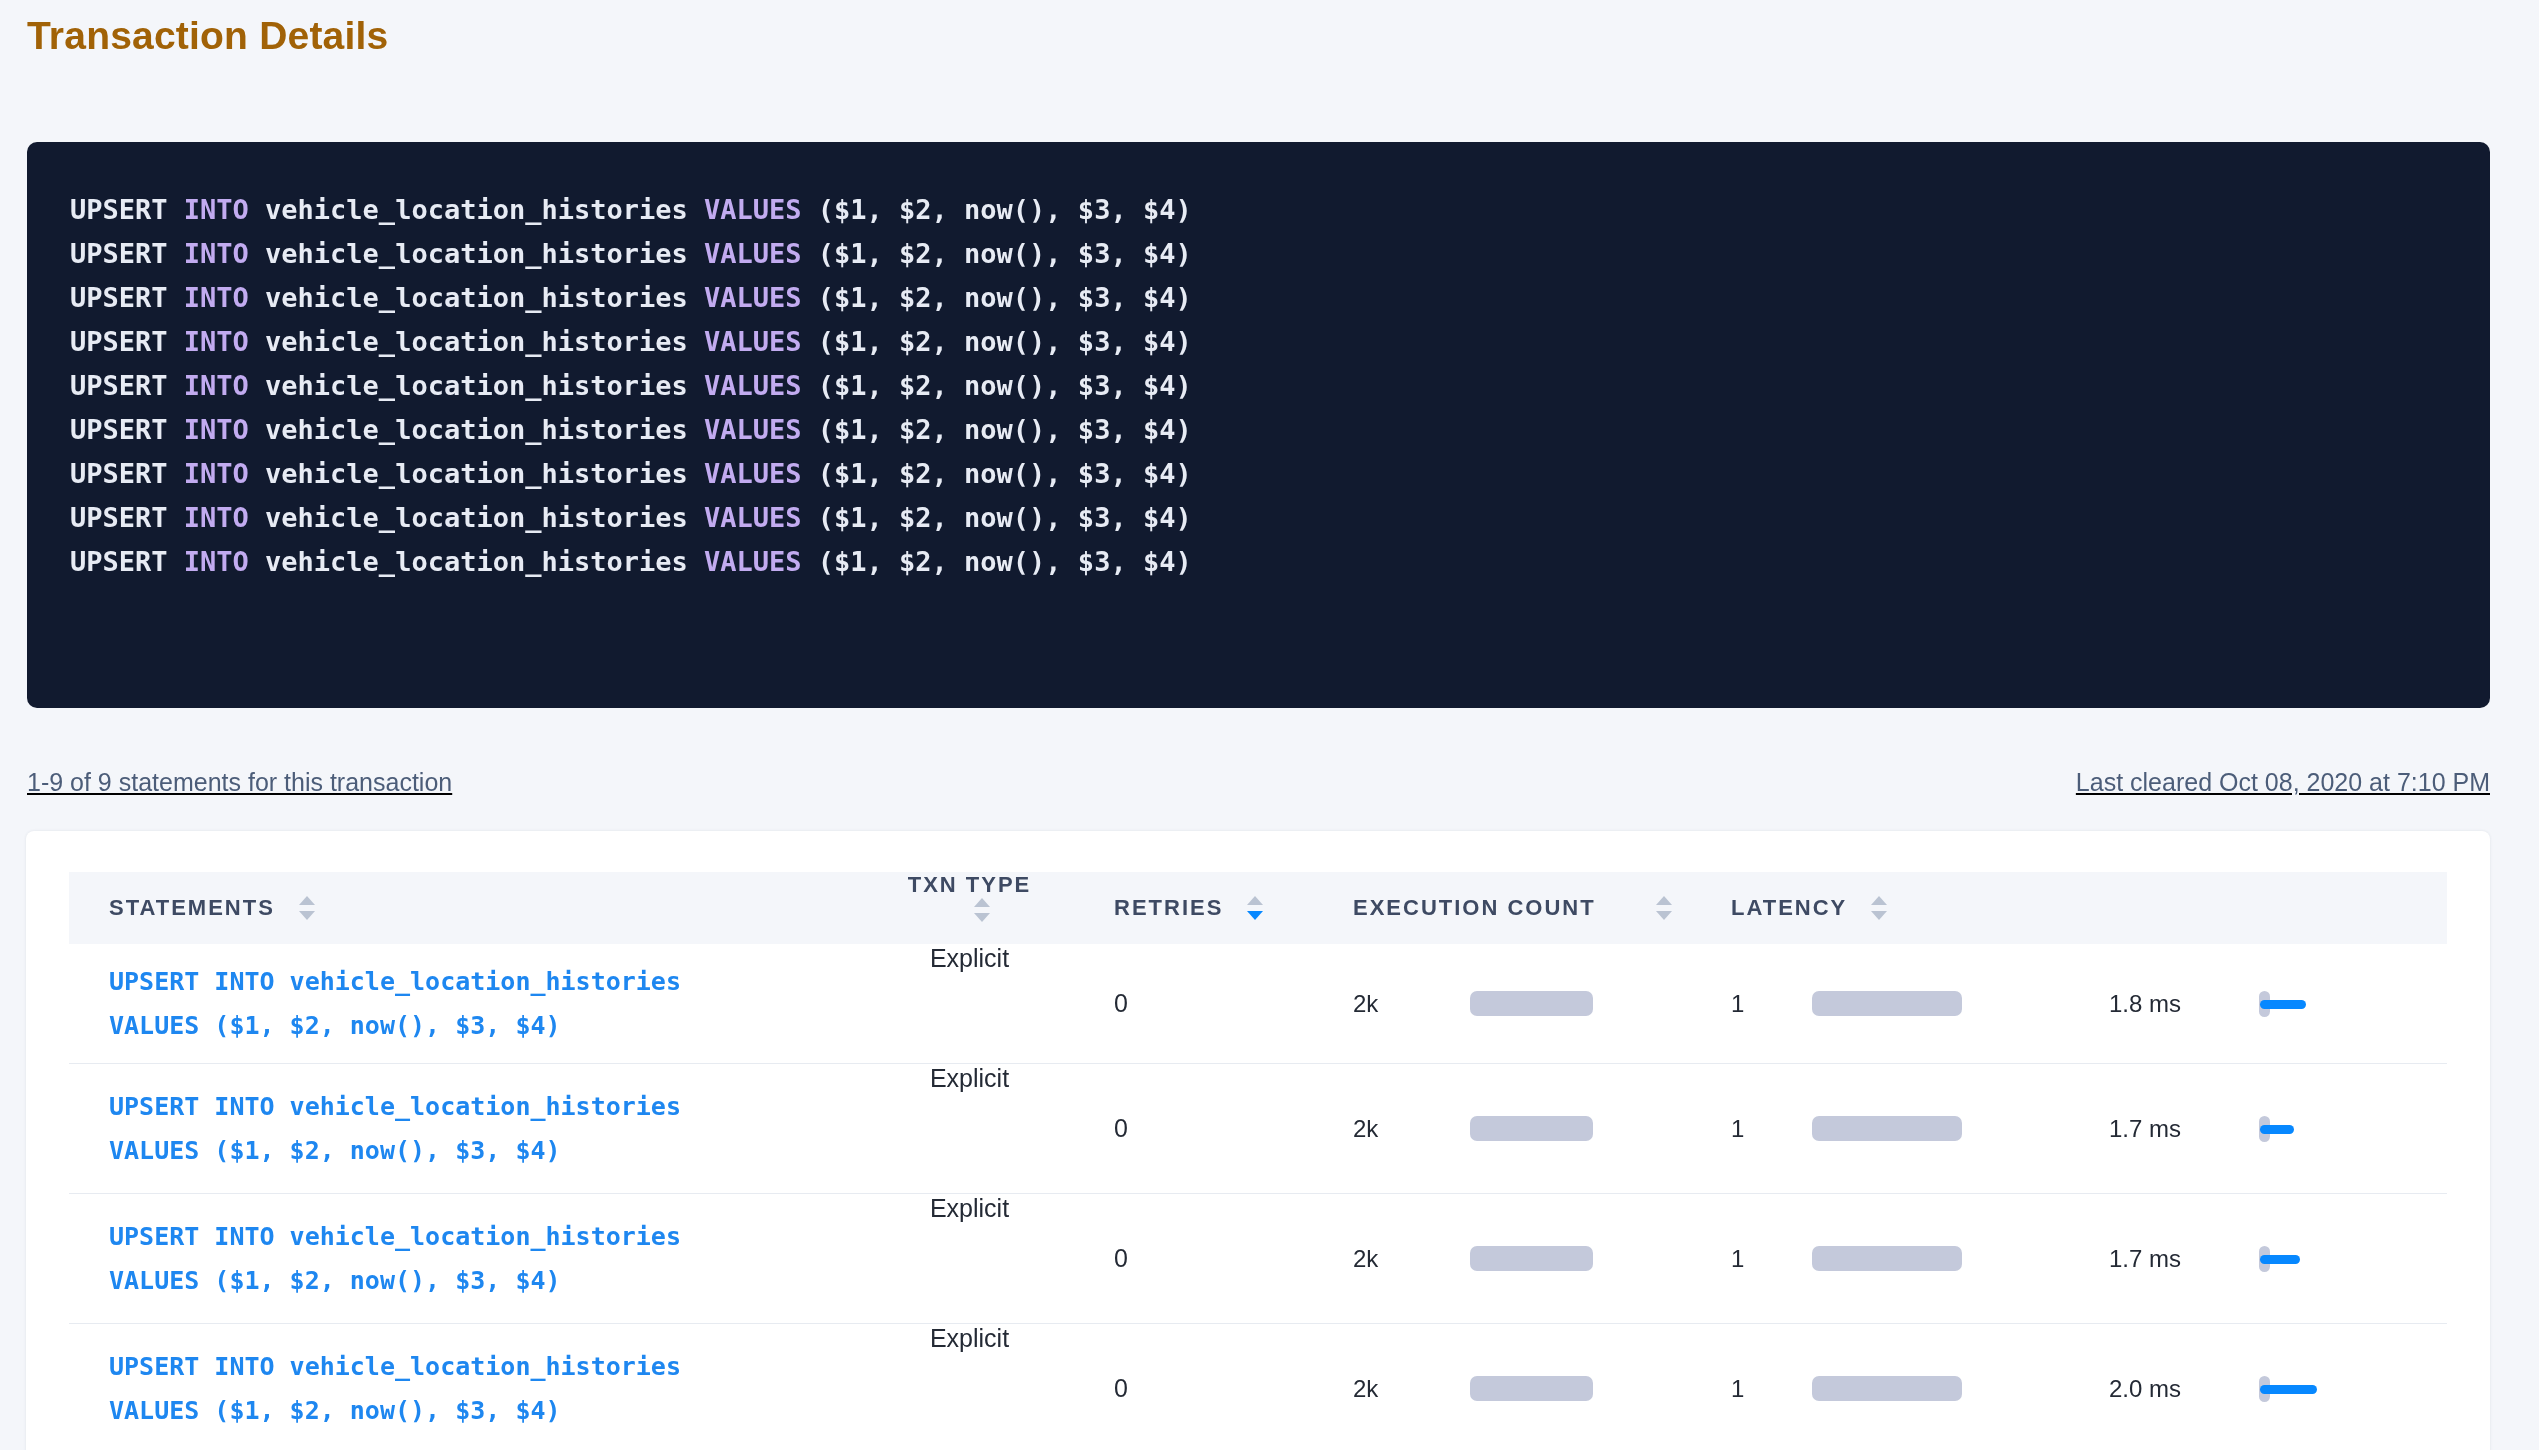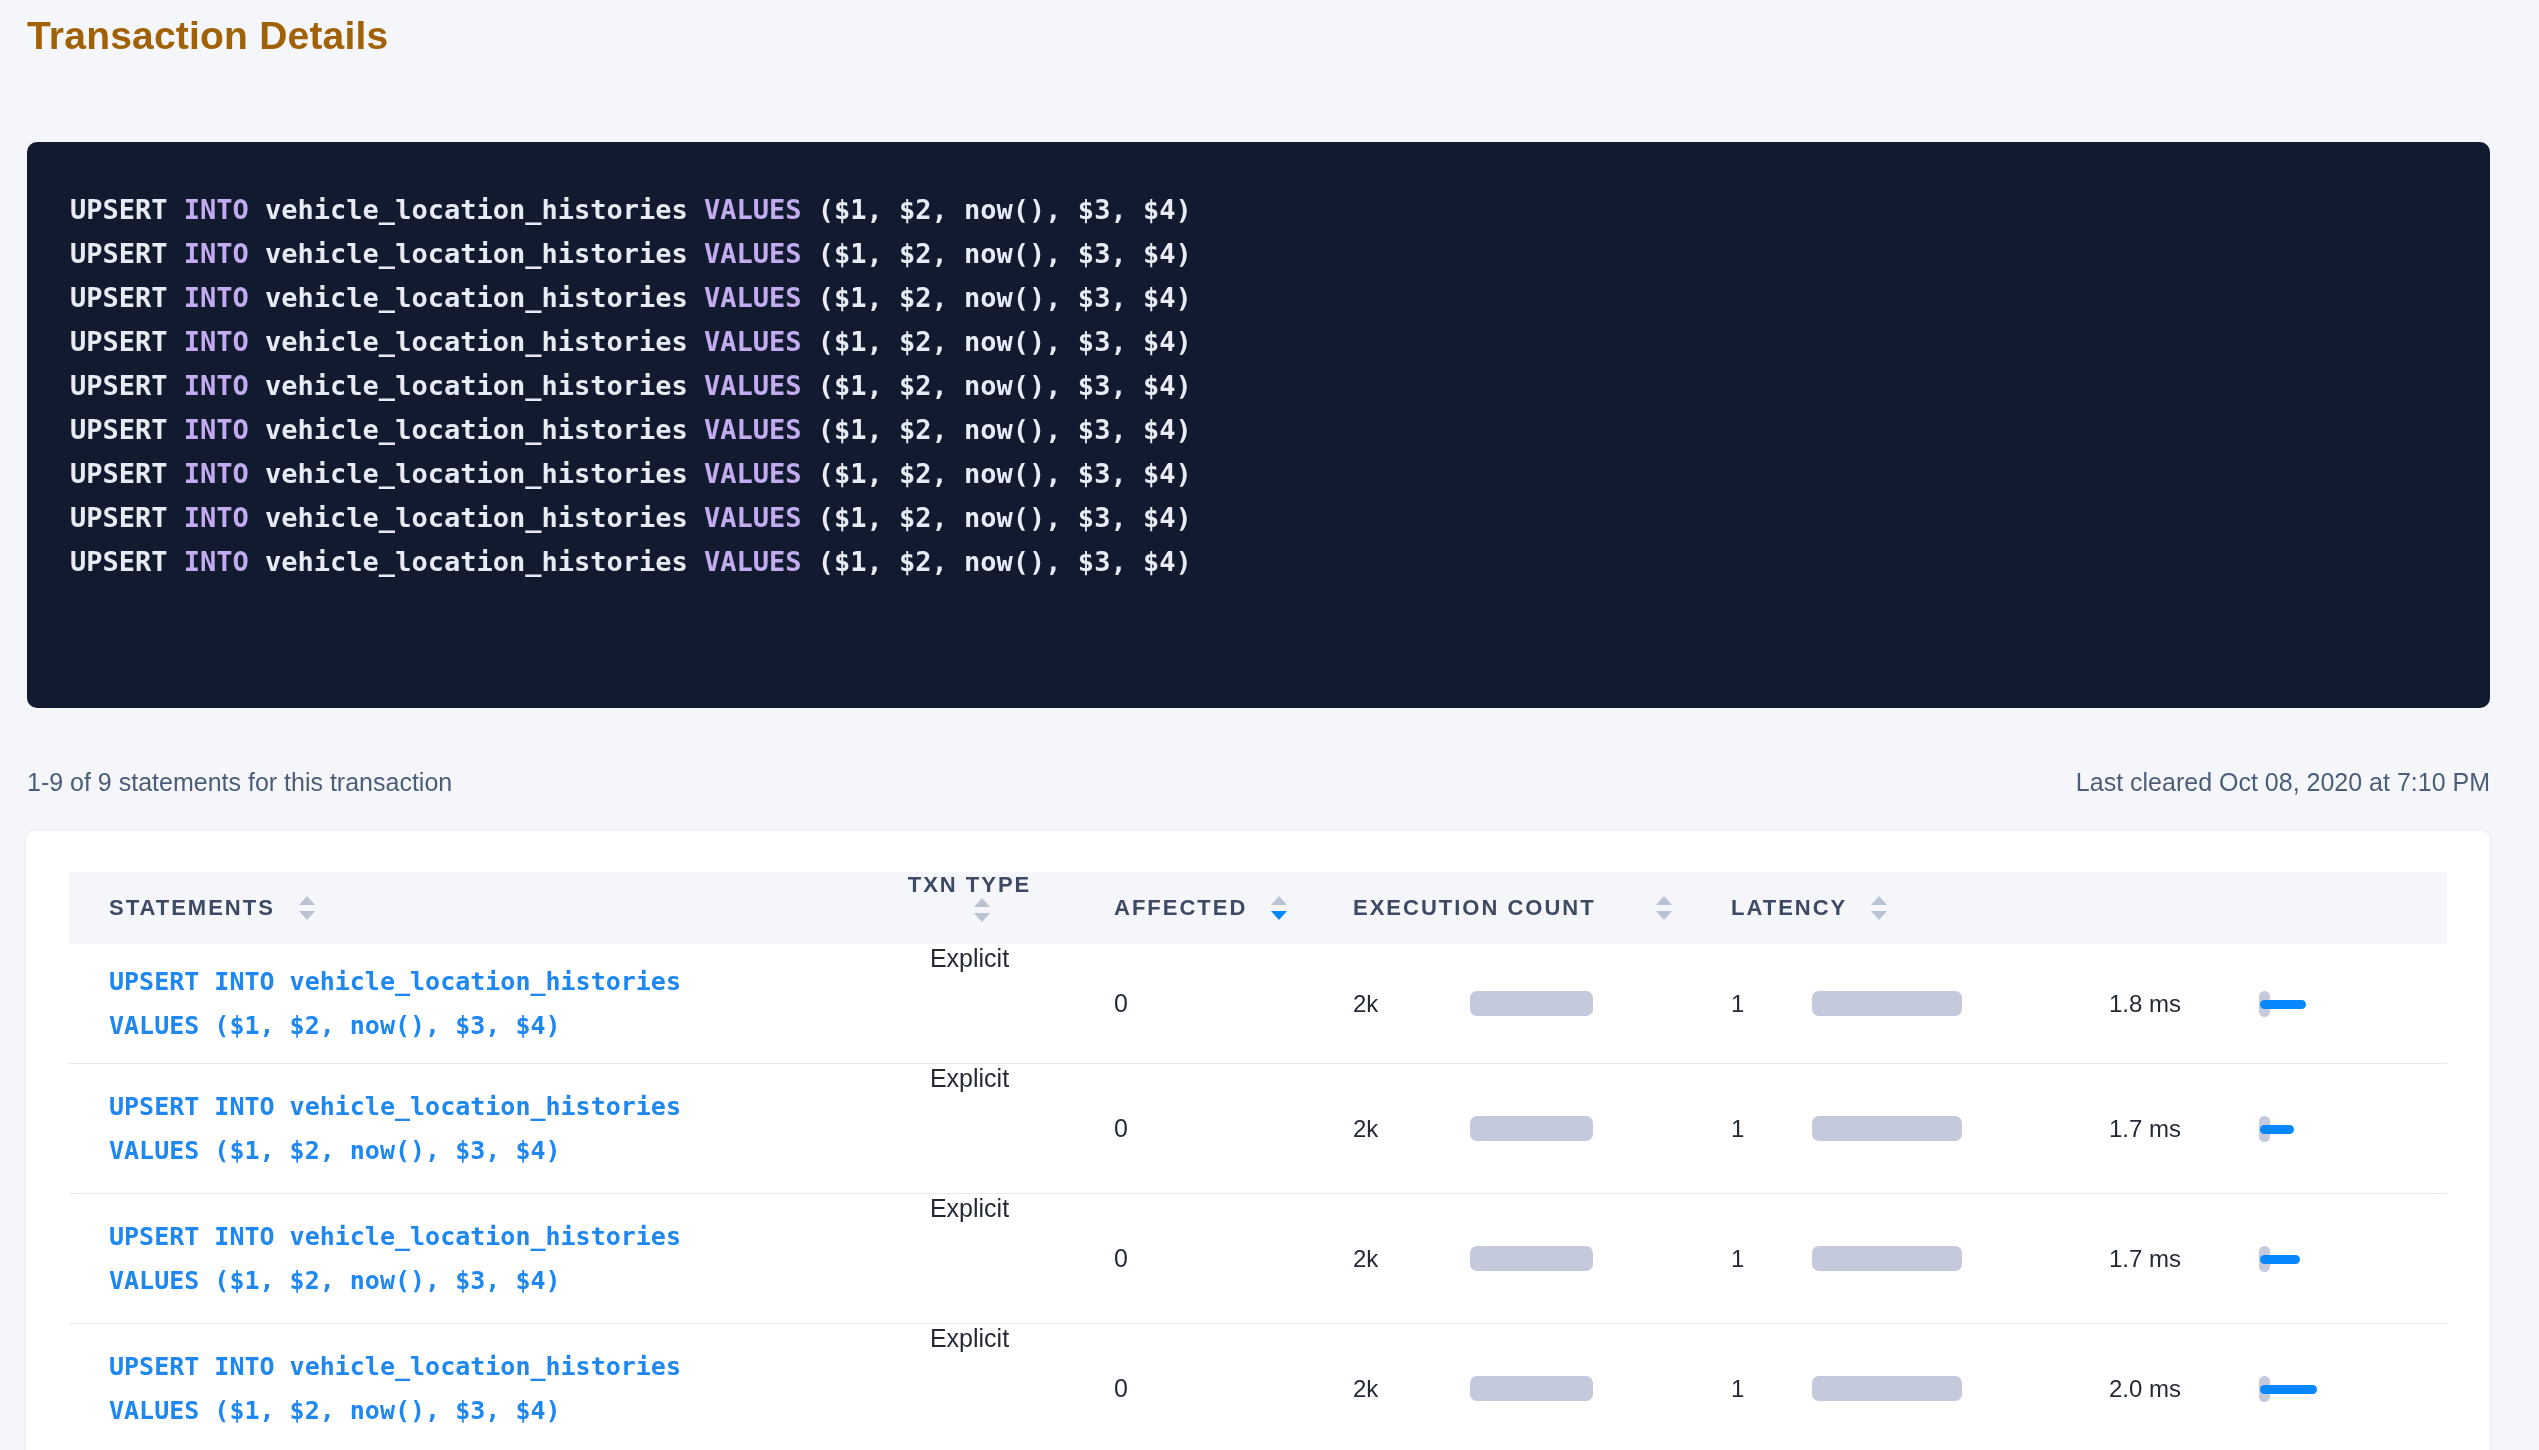--- a/index.html
+++ b/index.html
@@ -41,20 +41,21 @@
   .tok-plain   { color: #e7ebf4; }
   .tok-keyword { color: #c2abf0; }
 
   
   .meta-row {
     position: absolute;
     left: 27px; right: 49px; top: 768px;
     display: flex;
     justify-content: space-between;
     align-items: baseline;
+    text-decoration: underline;
   }
   .meta-text {
     font-size: 25px;
     color: #4c5d79;
   }
 
   
   .card {
     position: absolute;
     left: 26px; top: 831px;
@@ -214,21 +215,21 @@
           </span>
         </div>
         <div class="th col-1">
           <span class="th-label">TXN TYPE</span>
           <span class="sorter">
             <span class="tri-up"></span>
             <span class="tri-down"></span>
           </span>
         </div>
         <div class="th col-2">
-          <span class="th-label">AFFECTED</span>
+          <span class="th-label">RETRIES</span>
           <span class="sorter">
             <span class="tri-up"></span>
             <span class="tri-down tri-active-desc"></span>
           </span>
         </div>
         <div class="th col-3">
           <span class="th-label">EXECUTION COUNT</span>
           <span class="sorter">
             <span class="tri-up"></span>
             <span class="tri-down"></span>

